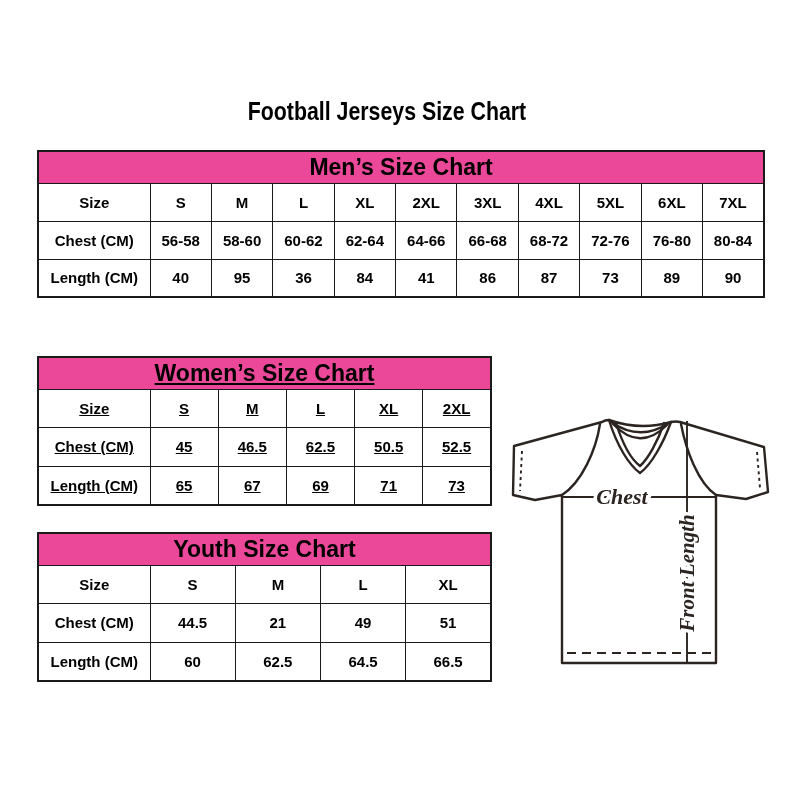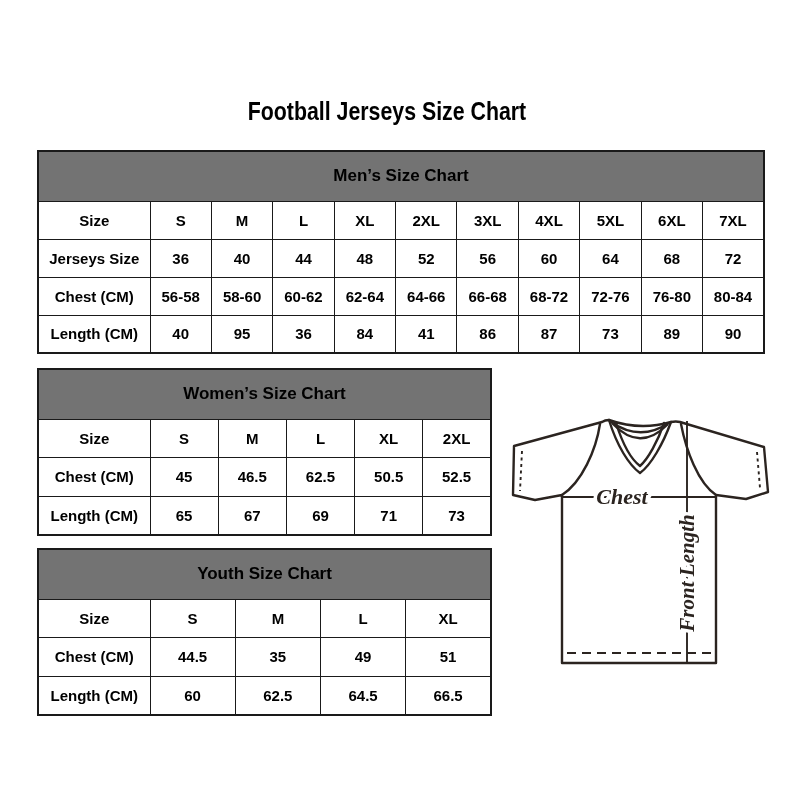--- a/index.html
+++ b/index.html
@@ -31,33 +31,33 @@
   table.size-table th, table.size-table td {
     border:1.6px solid #1a1a1a;
     text-align:center;
     vertical-align:middle;
     font-weight:700;
     padding:0;
     overflow:hidden;
     white-space:nowrap;
   }
   th.table-title {
-    background:#737373;
-    font-size:17px;
-    height:50px;
+    background:#ec4899;
+    font-size:23px;
+    height:32px;
   }
   table.size-table td {
     font-size:15px;
     height:38px;
   }
   #womens-table td, #youth-table td { height:38.5px; }
   col.label-col { width:112px; }
   #mens-table   { left:37px; top:150px; width:728px; }
-  #womens-table { left:37px; top:368px; width:455px; }
-  #youth-table  { left:37px; top:548px; width:455px;padding-left:44px; }
+  #womens-table { left:37px; top:356px; width:455px;text-decoration:underline; }
+  #youth-table  { left:37px; top:532px; width:455px;padding-left:44px; }
   .jersey-diagram {
     position:absolute;
     left:500px; top:400px;
     width:280px; height:272px;text-decoration:underline;
   }
   .jersey-diagram svg { width:100%; height:100%; display:block; }
   .j-stroke { fill:none; stroke:#2b2420; stroke-width:2.4; stroke-linejoin:round; stroke-linecap:round; }
   .j-thin   { fill:none; stroke:#2b2420; stroke-width:1.9; stroke-linecap:butt; }
   .j-text {
     font-family:"Liberation Serif", serif;
@@ -101,33 +101,20 @@
           <td>L</td>
           <td>XL</td>
           <td>2XL</td>
           <td>3XL</td>
           <td>4XL</td>
           <td>5XL</td>
           <td>6XL</td>
           <td>7XL</td>
         </tr>
         <tr>
-          <td>Jerseys Size</td>
-          <td>36</td>
-          <td>40</td>
-          <td>44</td>
-          <td>48</td>
-          <td>52</td>
-          <td>56</td>
-          <td>60</td>
-          <td>64</td>
-          <td>68</td>
-          <td>72</td>
-        </tr>
-        <tr>
           <td>Chest (CM)</td>
           <td>56-58</td>
           <td>58-60</td>
           <td>60-62</td>
           <td>62-64</td>
           <td>64-66</td>
           <td>66-68</td>
           <td>68-72</td>
           <td>72-76</td>
           <td>76-80</td>
@@ -201,21 +188,21 @@
         <tr>
           <td>Size</td>
           <td>S</td>
           <td>M</td>
           <td>L</td>
           <td>XL</td>
         </tr>
         <tr>
           <td>Chest (CM)</td>
           <td>44.5</td>
-          <td>35</td>
+          <td>21</td>
           <td>49</td>
           <td>51</td>
         </tr>
         <tr>
           <td>Length (CM)</td>
           <td>60</td>
           <td>62.5</td>
           <td>64.5</td>
           <td>66.5</td>
         </tr>

